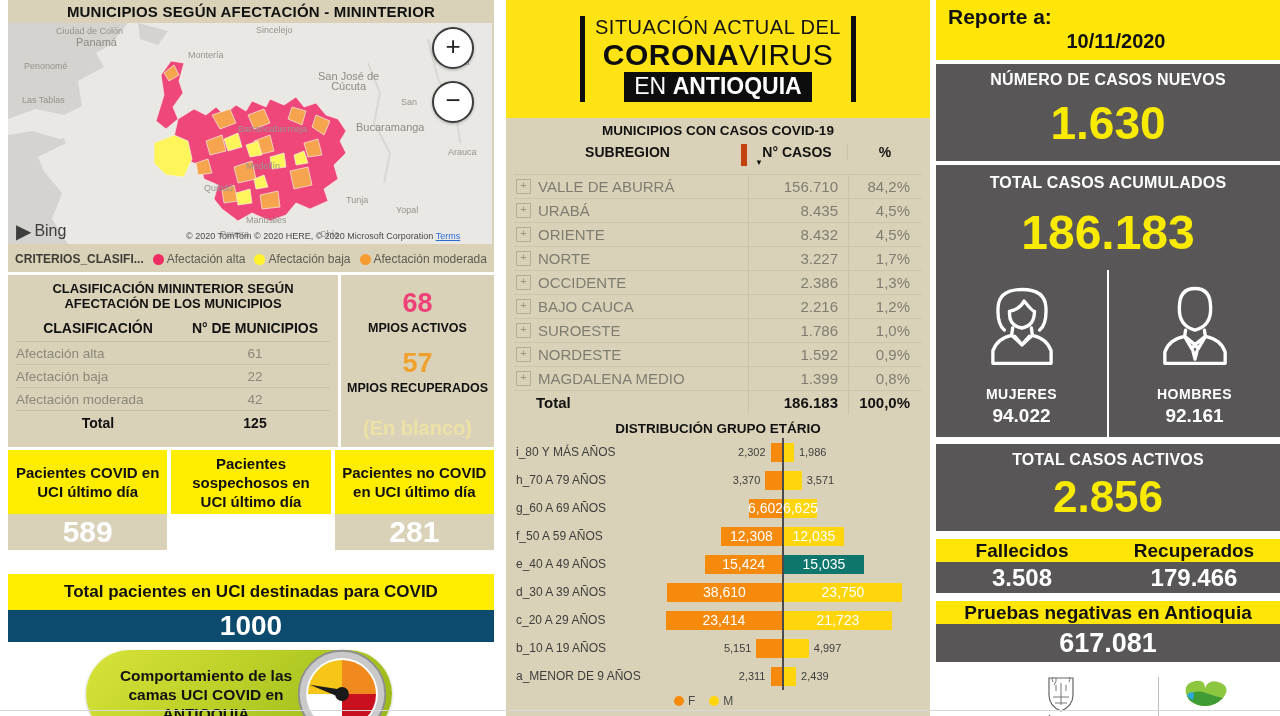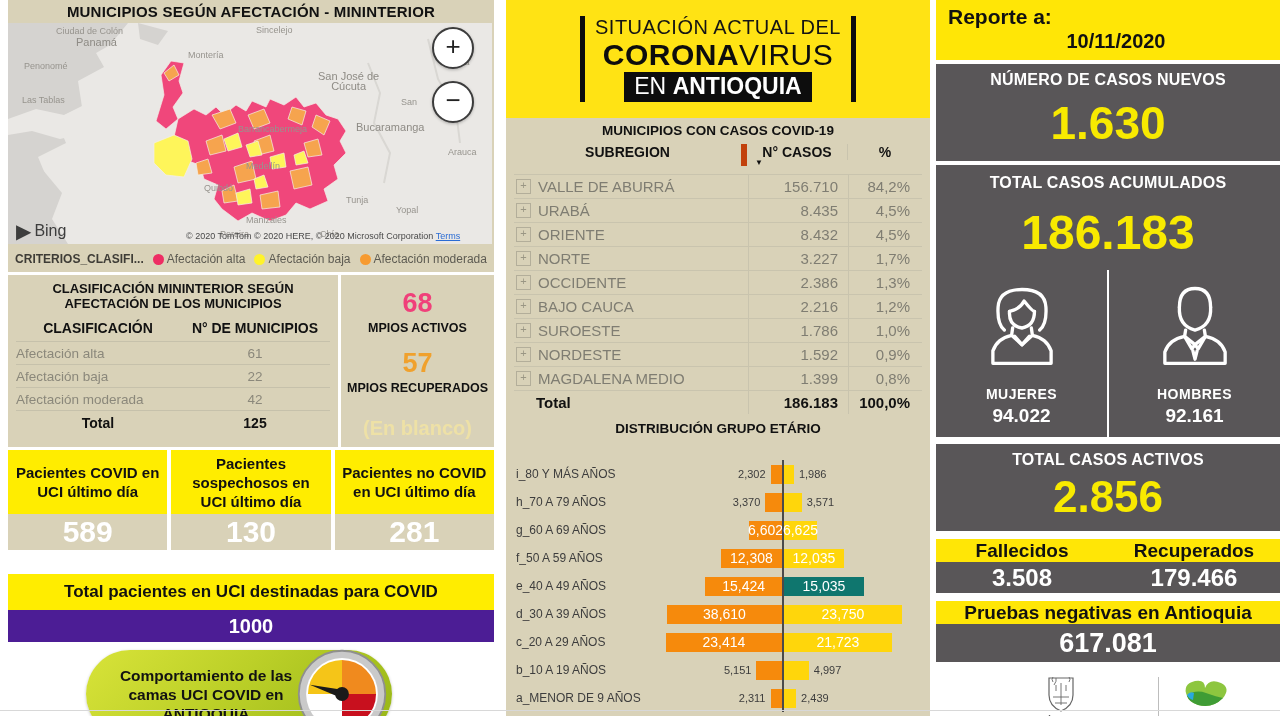--- a/index.html
+++ b/index.html
@@ -43,22 +43,22 @@
   .mp-lbl{font-size:12.5px;font-weight:bold;color:#111;margin-top:4px;}
   .mp-blank{font-size:20px;font-weight:bold;color:#eee1a6;margin-top:22px;}
   .uci-row{margin-top:3px;display:flex;gap:4px;}
   .uci-card{flex:1;display:flex;flex-direction:column;}
   .uci-head{background:#ffed00;height:64px;display:flex;align-items:center;justify-content:center;
     font-weight:bold;font-size:15px;color:#111;text-align:center;line-height:19px;padding:0 6px;}
   .uci-val{background:#d9d2b8;height:36px;display:flex;align-items:center;justify-content:center;
     color:#fff;font-weight:bold;font-size:30px;}
   .uci-total-bar{margin-top:24px;background:#ffed00;height:36px;display:flex;align-items:center;justify-content:center;
     font-weight:bold;font-size:17px;color:#111;}
-  .uci-total-val{background:#4c1d95;height:32px;display:flex;align-items:center;justify-content:center;
-    color:#fff;font-weight:bold;font-size:20px;}
+  .uci-total-val{background:#0c4a6e;height:32px;display:flex;align-items:center;justify-content:center;
+    color:#fff;font-weight:bold;font-size:28px;}
   .btn-zone{background:#fff;height:104px;display:flex;align-items:center;}
   .uci-button{margin-left:78px;width:306px;height:88px;border-radius:46px;
     background:linear-gradient(135deg,#d8e339 0%,#bcd028 45%,#96b517 100%);
     display:flex;align-items:center;box-shadow:0 1px 3px rgba(0,0,0,.25);cursor:pointer;}
   .uci-button .txt{flex:1;padding-left:30px;font-weight:bold;font-size:15.5px;line-height:19px;color:#121212;text-align:center;}
   .gauge{width:92px;height:92px;margin-right:4px;flex:0 0 auto;}
   
   .col-mid{position:absolute;left:506px;top:0;width:424px;height:716px;background:#d9d2b8;}
   .banner{height:118px;background:#ffe314;display:flex;align-items:center;justify-content:center;}
   .banner .bar{width:5px;height:86px;background:#0d0d0d;}
@@ -82,21 +82,21 @@
     font-size:15px;color:#7f7d72;}
   .sr-name{flex:1;display:flex;align-items:center;gap:7px;padding-left:2px;}
   .plus-box{width:13px;height:13px;border:1px solid #b3ae9a;color:#9a9684;font-size:11px;line-height:11px;
     text-align:center;flex:0 0 auto;cursor:pointer;}
   .sr-cases{width:100px;text-align:right;padding-right:10px;border-left:1px solid #c9c4ae;
     display:flex;align-items:center;justify-content:flex-end;box-sizing:border-box;}
   .sr-pct{width:74px;text-align:right;padding-right:12px;border-left:1px solid #c9c4ae;
     display:flex;align-items:center;justify-content:flex-end;box-sizing:border-box;}
   .sub-total{font-weight:bold;color:#111;font-size:15px;}
   .chart-title{margin-top:7px;text-align:center;font-weight:bold;font-size:13.5px;color:#111;}
-  .age-chart{margin-top:24px;}
+  .age-chart{margin-top:2px;}
   .age-row{display:flex;align-items:center;height:28px;}
   .age-label{width:146px;font-size:12px;color:#3d3d3d;padding-left:10px;flex:0 0 auto;}
   .age-bars{flex:1;display:flex;align-items:center;height:100%;}
   .age-side{display:flex;align-items:center;gap:5px;}
   .age-left{width:120px;justify-content:flex-end;}
   .age-axis{width:2px;height:28px;background:#4a4a4a;flex:0 0 auto;}
   .age-right{width:132px;justify-content:flex-start;}
   .age-bar{height:19px;display:flex;align-items:center;justify-content:center;flex:0 0 auto;}
   .age-out{font-size:11px;color:#3d3d3d;}
   .age-in{font-size:14px;color:#fff;}
@@ -253,21 +253,20 @@
       <div class="mp-blank">(En blanco)</div>
     </div>
   </div>
   <div class="uci-row">
     <div class="uci-card">
       <div class="uci-head">Pacientes COVID en UCI último día</div>
       <div class="uci-val">589</div>
     </div>
     <div class="uci-card">
       <div class="uci-head">Pacientes sospechosos en UCI último día</div>
-      <div class="uci-val">130</div>
     </div>
     <div class="uci-card">
       <div class="uci-head">Pacientes no COVID en UCI último día</div>
       <div class="uci-val">281</div>
     </div>
   </div>
   <div class="uci-total-bar">Total pacientes en UCI destinadas para COVID</div>
   <div class="uci-total-val">1000</div>
   <div class="btn-zone">
     <div class="uci-button">

